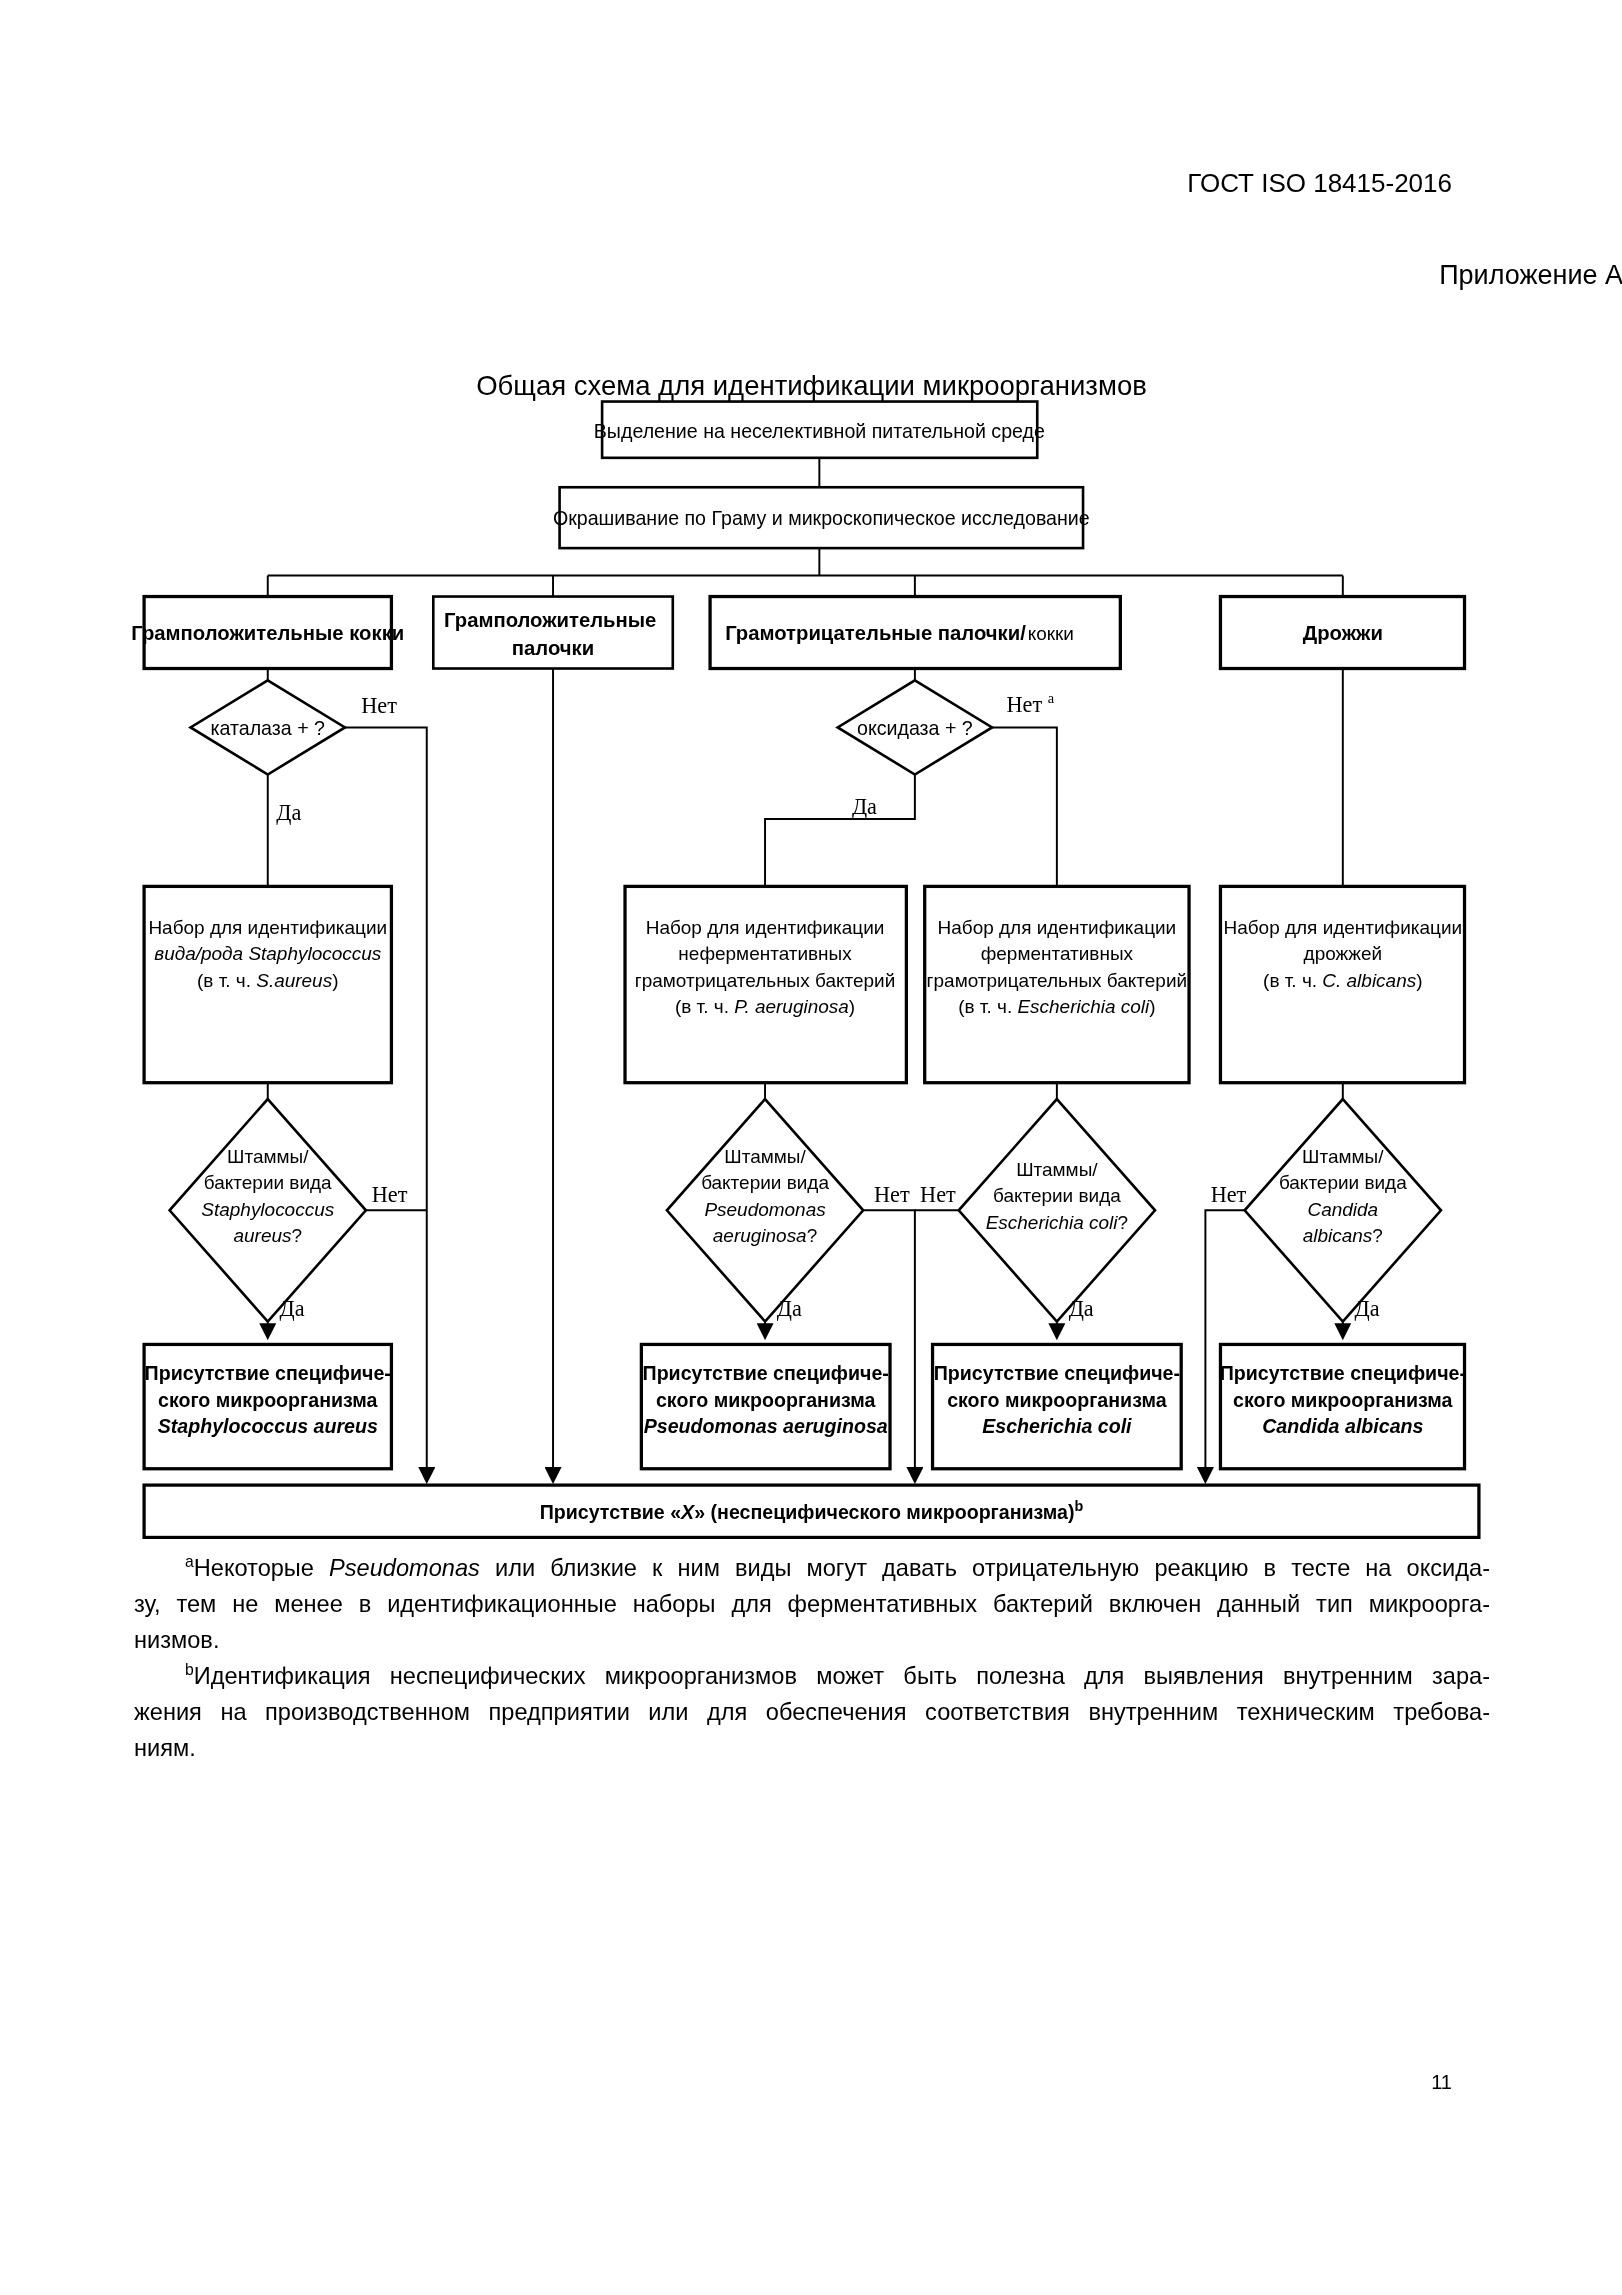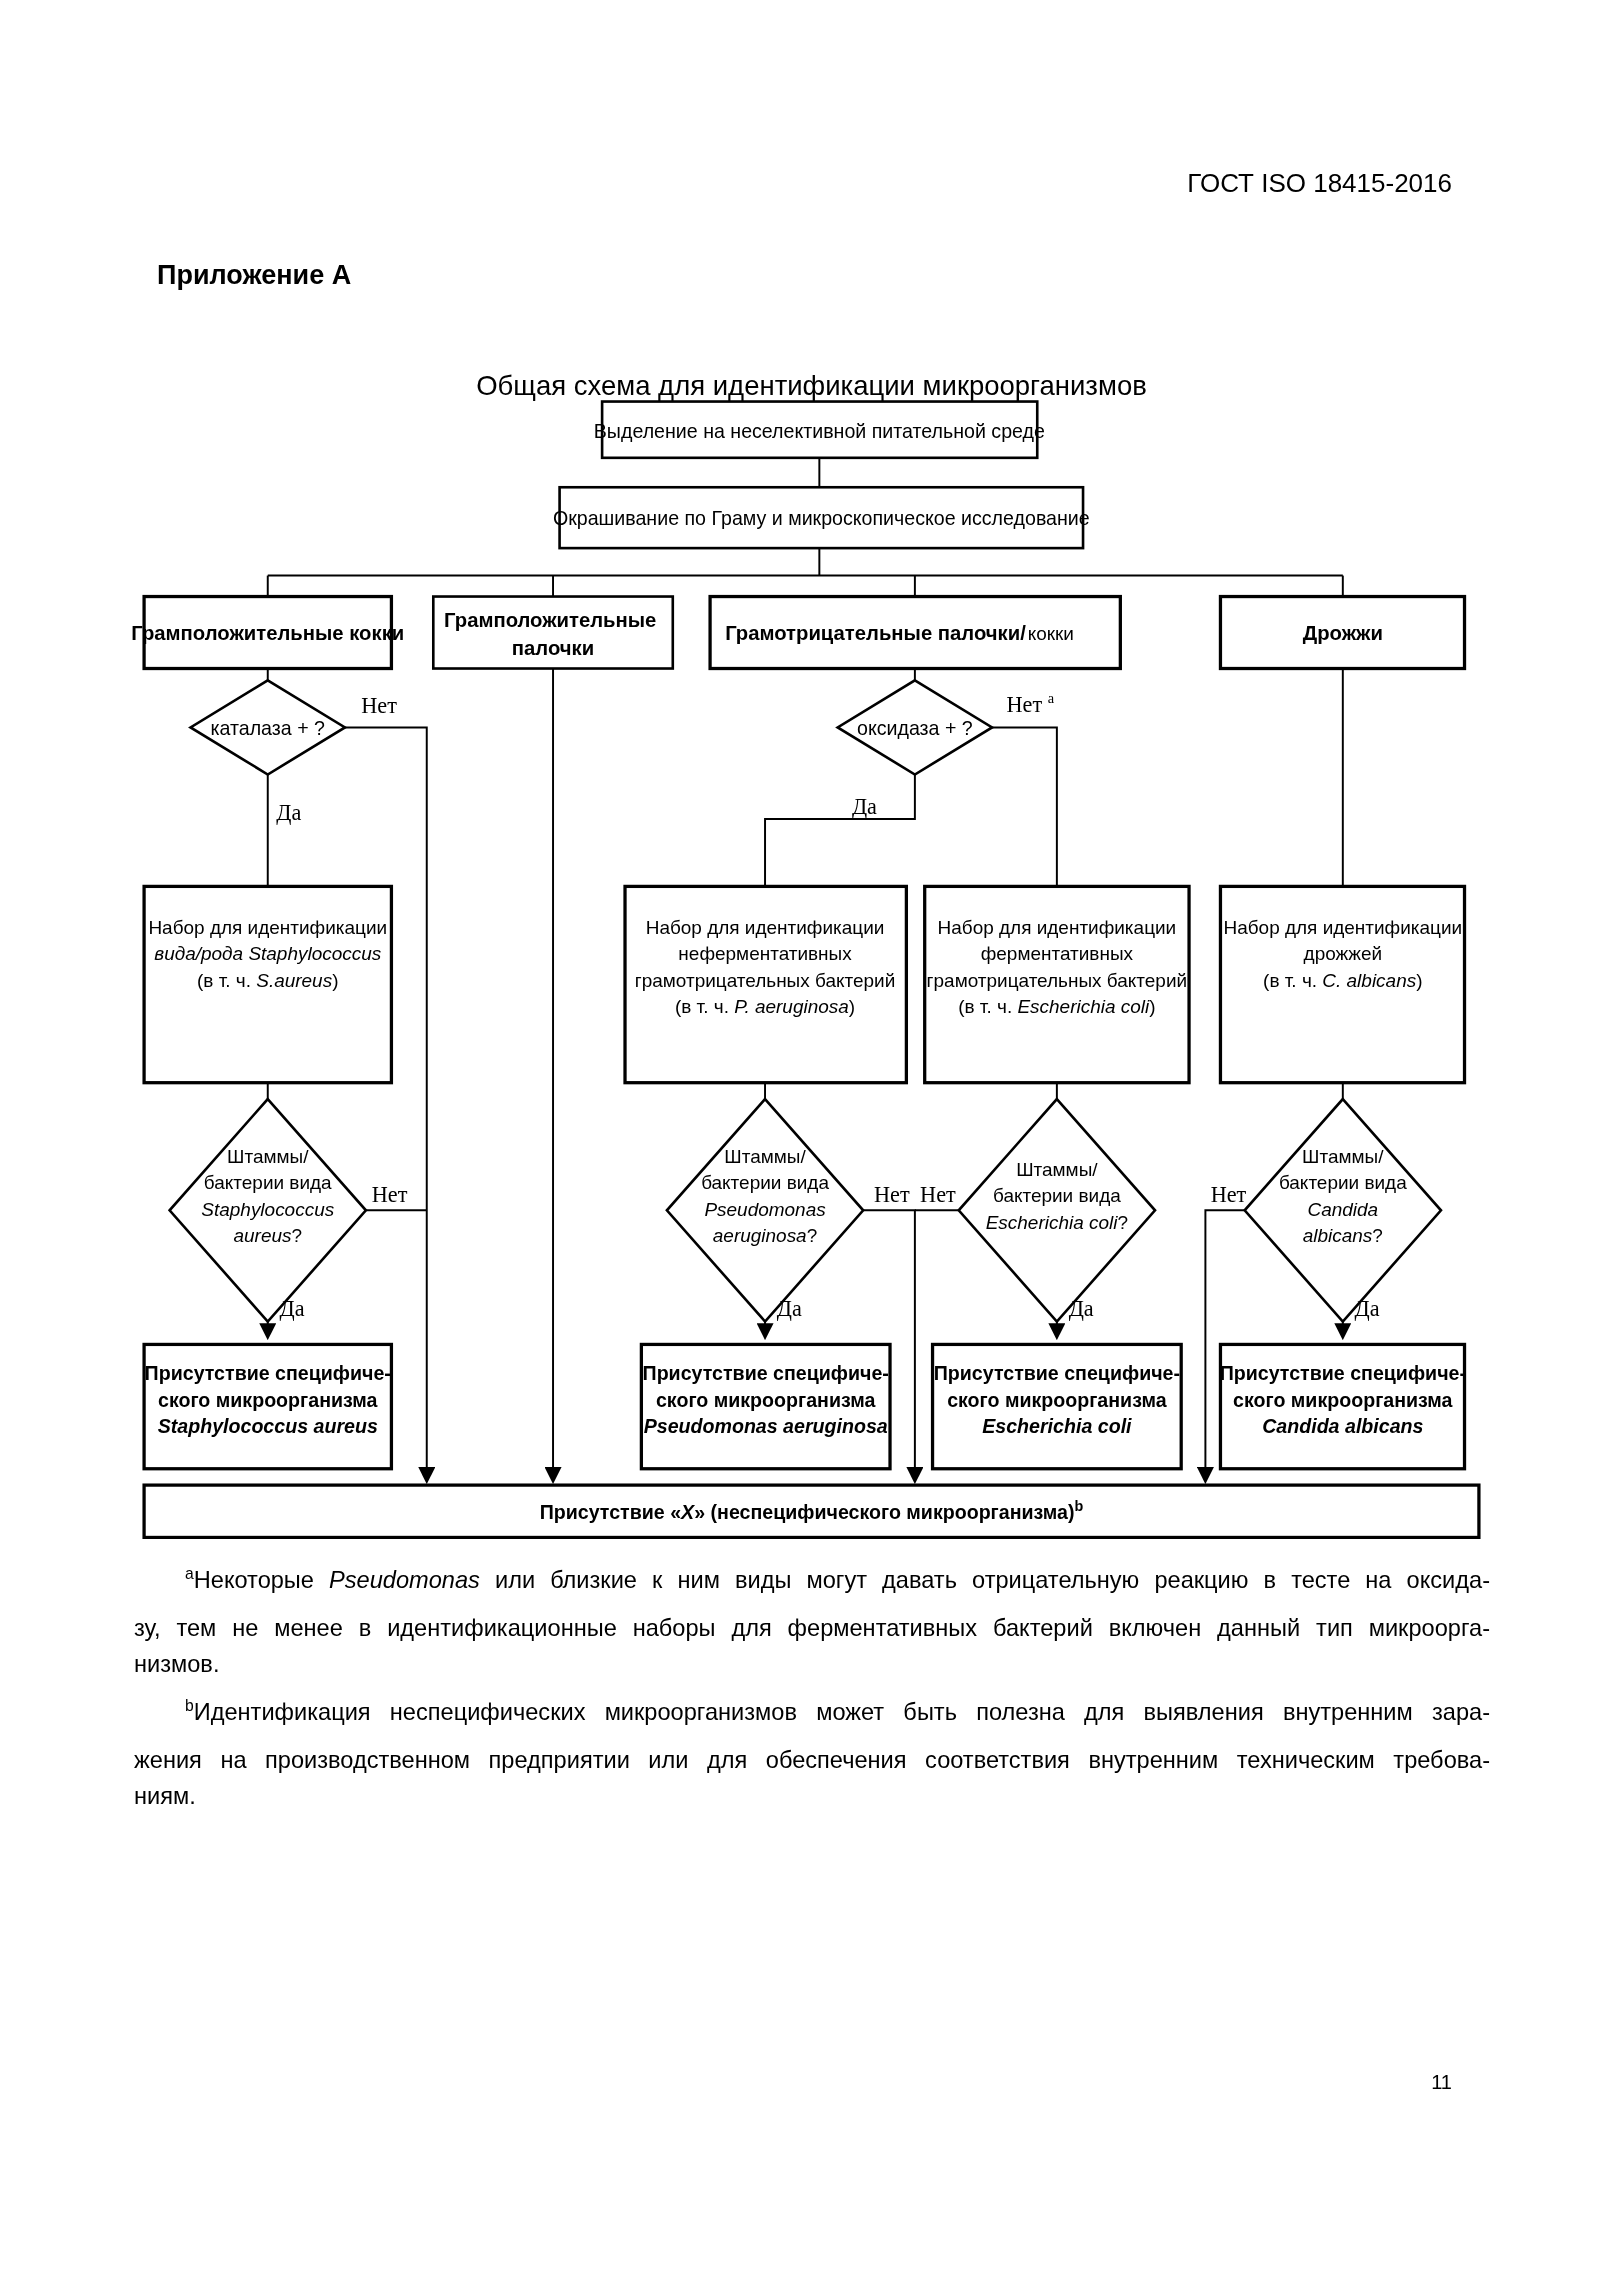--- a/index.html
+++ b/index.html
@@ -1,33 +1,33 @@
 <!DOCTYPE html>
 <html style="font-size:10.5px"><head>
 <meta charset="utf-8">
 <style>
   html,body{margin:0;padding:0;}
   body{
     width:1623px;height:2295px;position:relative;background:#ffffff;color:#000;
     font-family:"Liberation Sans",sans-serif;overflow:hidden;
   }
   .doc-code{position:absolute;top:168px;right:171px;font-size:26px;font-weight:normal;letter-spacing:0px;}
-  .appendix{position:absolute;top:254px;left:157px;right:0;text-align:left;
-    font-size:27px;font-weight:bold;line-height:43px;}
+  .appendix{position:absolute;top:254px;left:157px;right:0;text-align:right;
+    font-size:27px;font-weight:normal;line-height:43px;}
   .fig-title{position:absolute;top:370px;left:0;right:0;text-align:center;font-size:27.5px;font-weight:normal;}
   .chart{position:absolute;top:400px;left:131px;width:1361px;height:1139px;}
   svg text{font-family:"Liberation Sans",sans-serif;fill:#000;}
   svg .serif{font-family:"Liberation Serif",serif;font-size:34px;}
   svg .box-t{font-size:30px;}
   svg .hdr-t{font-size:31px;font-weight:bold;}
   svg .kit-t{font-size:29px;}
   svg .res-t{font-size:30px;font-weight:bold;}
   .footnotes{position:absolute;top:1550px;left:134px;width:1356px;font-size:23.6px;line-height:36px;}
   .fn-line{white-space:normal;}
-  .fn-just{text-align:justify;text-align-last:justify;margin-top:12px;}
+  .fn-just{text-align:justify;text-align-last:justify;}
   .fn-first .fn-sup{padding-left:51px;}
   .fn-sup{font-size:15.7px;vertical-align:super;line-height:0;}
   .footnotes em{font-style:italic;}
   .page-num{position:absolute;top:2071px;right:171px;font-size:20px;}
 </style>
 </head>
 <body>
 
 <div class="doc-code">ГОСТ ISO 18415-2016</div>
 

